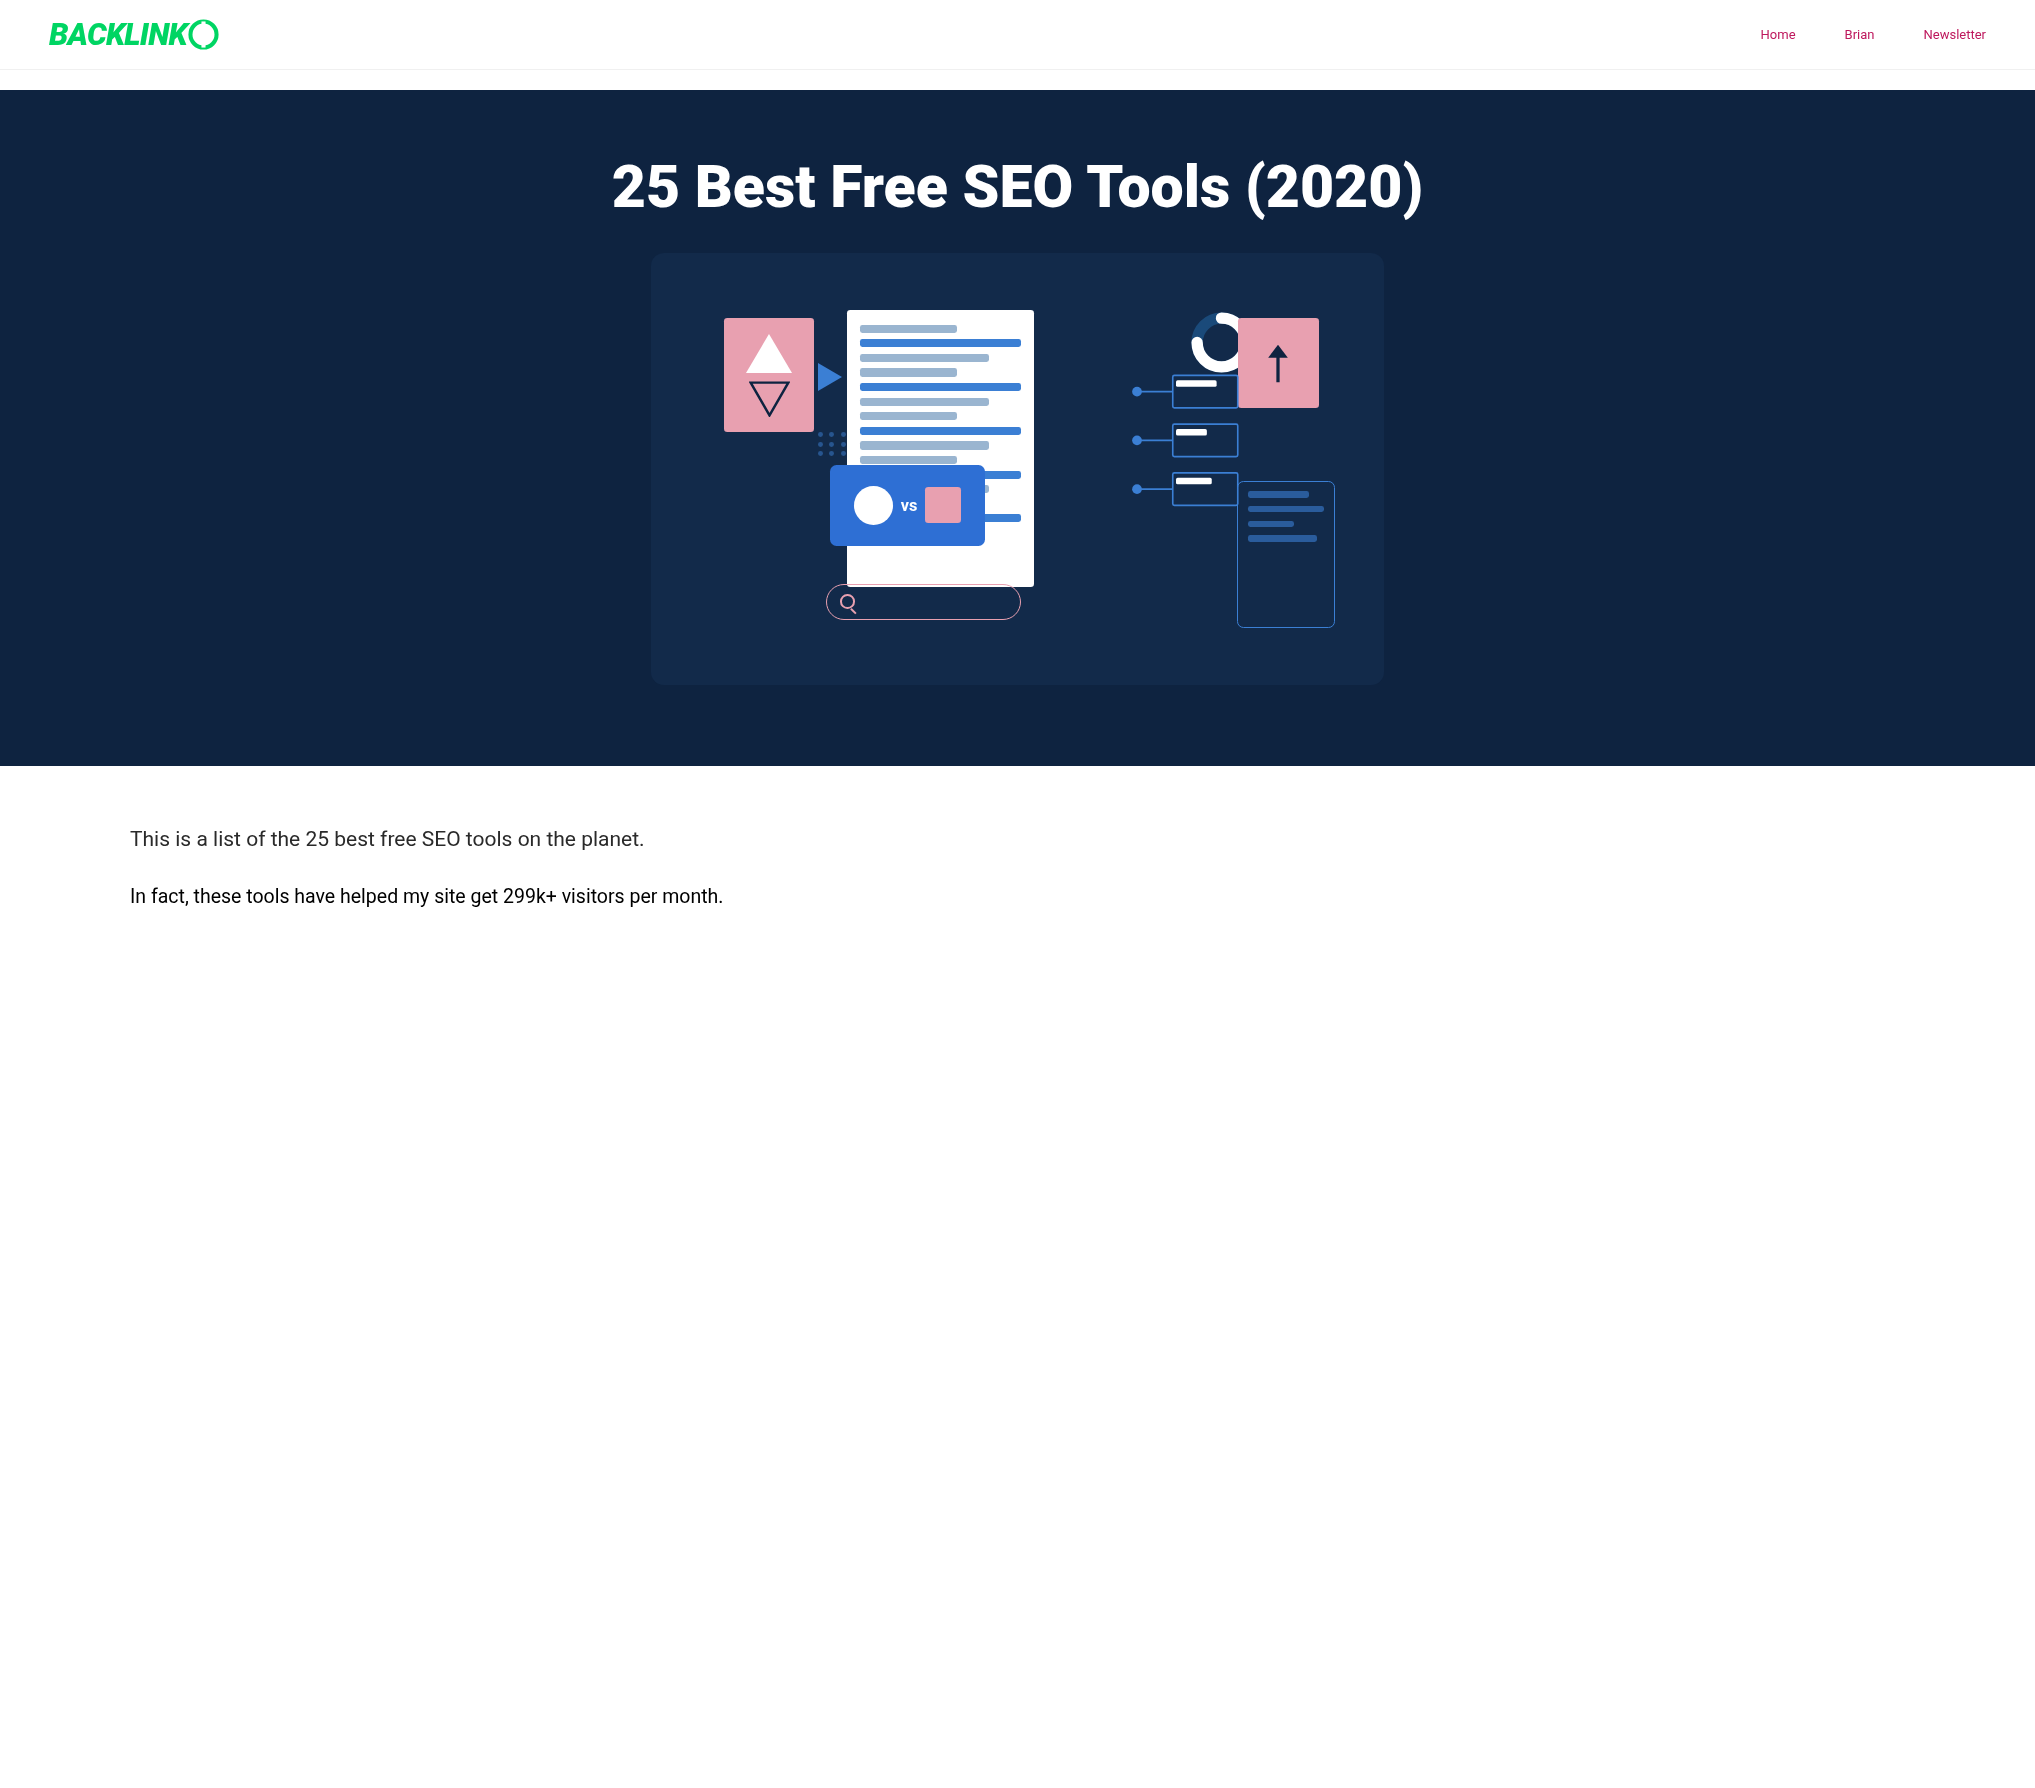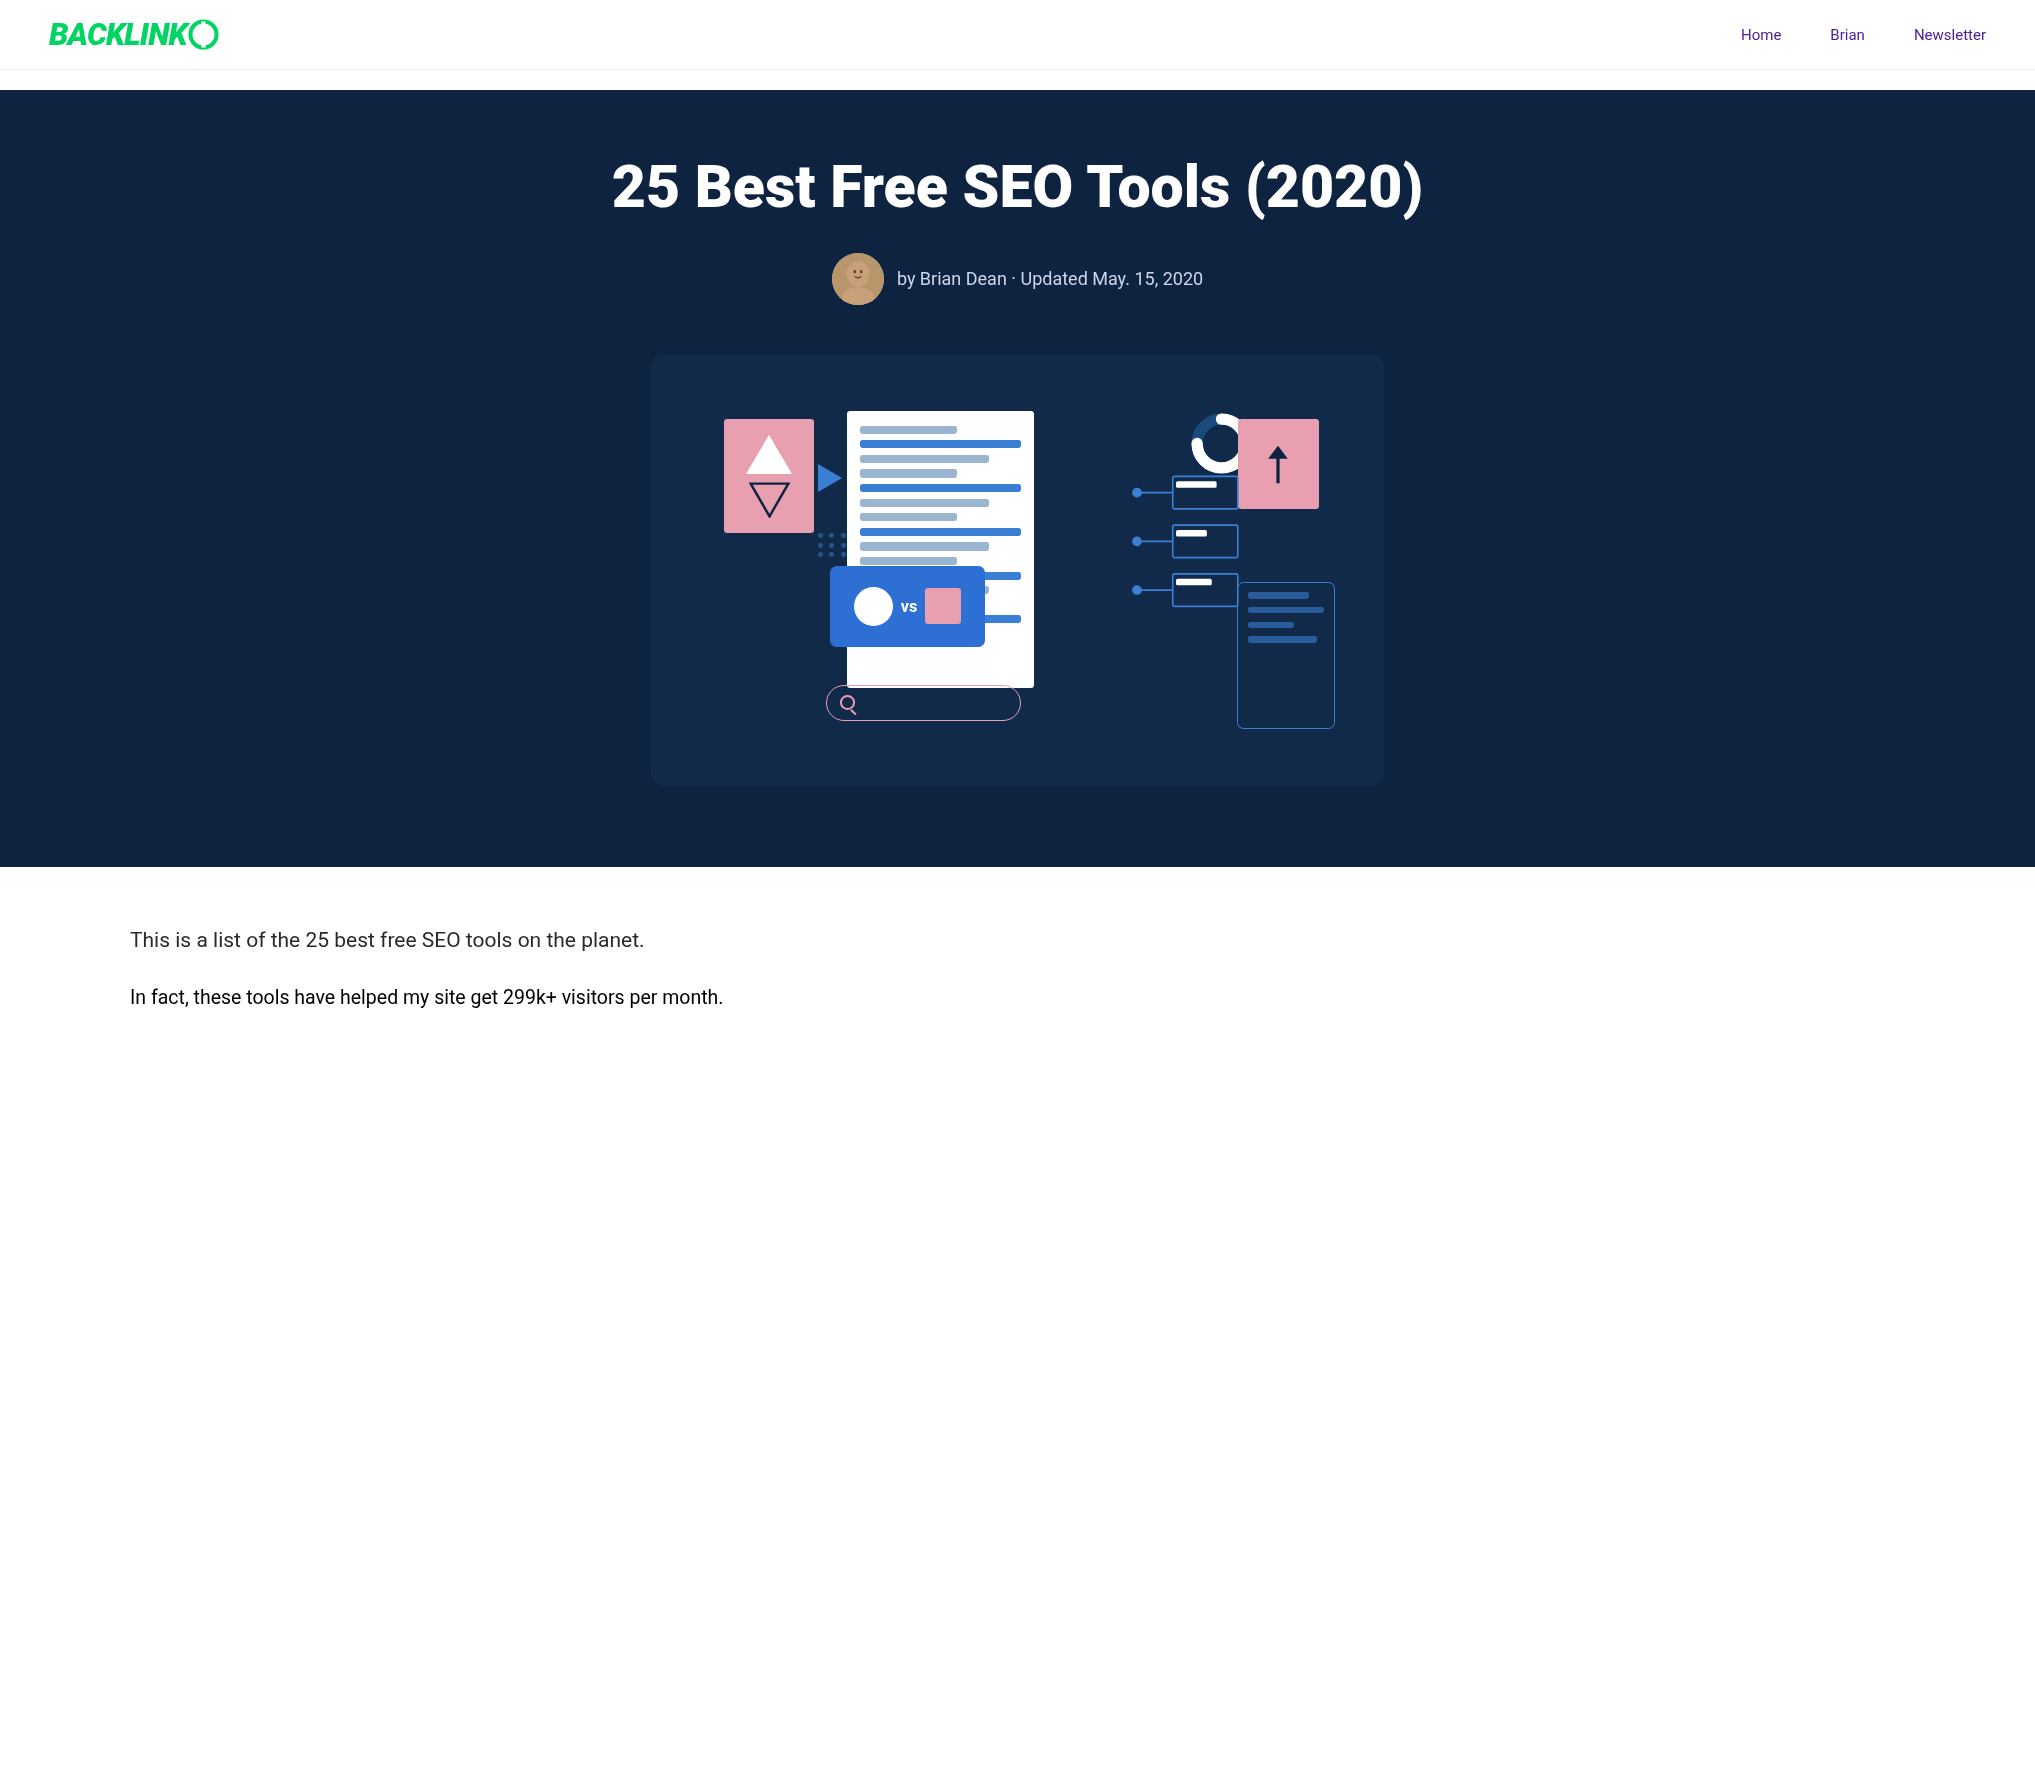--- a/index.html
+++ b/index.html
@@ -45,22 +45,22 @@
       margin-left: 1.6px;
     }
 
     .nav {
       display: flex;
       align-items: center;
       gap: 49px;
     }
 
     .nav-link {
-      font-size: 15px;
-      color: #4c1d95;
+      font-size: 13px;
+      color: #be185d;
       text-decoration: none;
       font-weight: 400;
     }
 
     
     .hero {
       background: #0e2340;
       padding: 65px 49px 81px;
       text-align: center;
       margin-top: 20px;
@@ -365,39 +365,20 @@
   <nav class="nav">
     <a class="nav-link">Home</a>
     <a class="nav-link">Brian</a>
     <a class="nav-link">Newsletter</a>
   </nav>
 </header>
 
 <section class="hero">
   <h1 class="hero-title">25 Best Free SEO Tools (2020)</h1>
 
-  <div class="hero-meta">
-    <div class="avatar">
-      <svg class="avatar-face" viewBox="0 0 64 64" xmlns="http://www.w3.org/2000/svg">
-        <circle cx="32" cy="32" r="32" fill="#b8956a"></circle>
-
-        <ellipse cx="32" cy="26" rx="14" ry="16" fill="#c8a07a"></ellipse>
-
-        <ellipse cx="32" cy="56" rx="20" ry="14" fill="#c8a07a"></ellipse>
-
-        <circle cx="32" cy="24" r="12" fill="#c8a07a"></circle>
-
-        <ellipse cx="28" cy="23" rx="1.5" ry="2" fill="#5a3a1a"></ellipse>
-        <ellipse cx="36" cy="23" rx="1.5" ry="2" fill="#5a3a1a"></ellipse>
-
-        <path d="M28 29 Q32 32 36 29" stroke="#5a3a1a" stroke-width="1.5" fill="none"></path>
-      </svg>
-    </div>
-    <span class="hero-byline">by Brian Dean · Updated May. 15, 2020</span>
-  </div>
 
   <div class="hero-illustration">
     <div class="illustration-inner">
 
       <div class="il-pink-rect">
         <div class="il-triangle-up"></div>
         <svg width="41" height="36" viewBox="0 0 50 44">
           <polygon points="25,42 2,2 48,2" stroke="#0e2340" stroke-width="3" fill="none"></polygon>
         </svg>
       </div>

